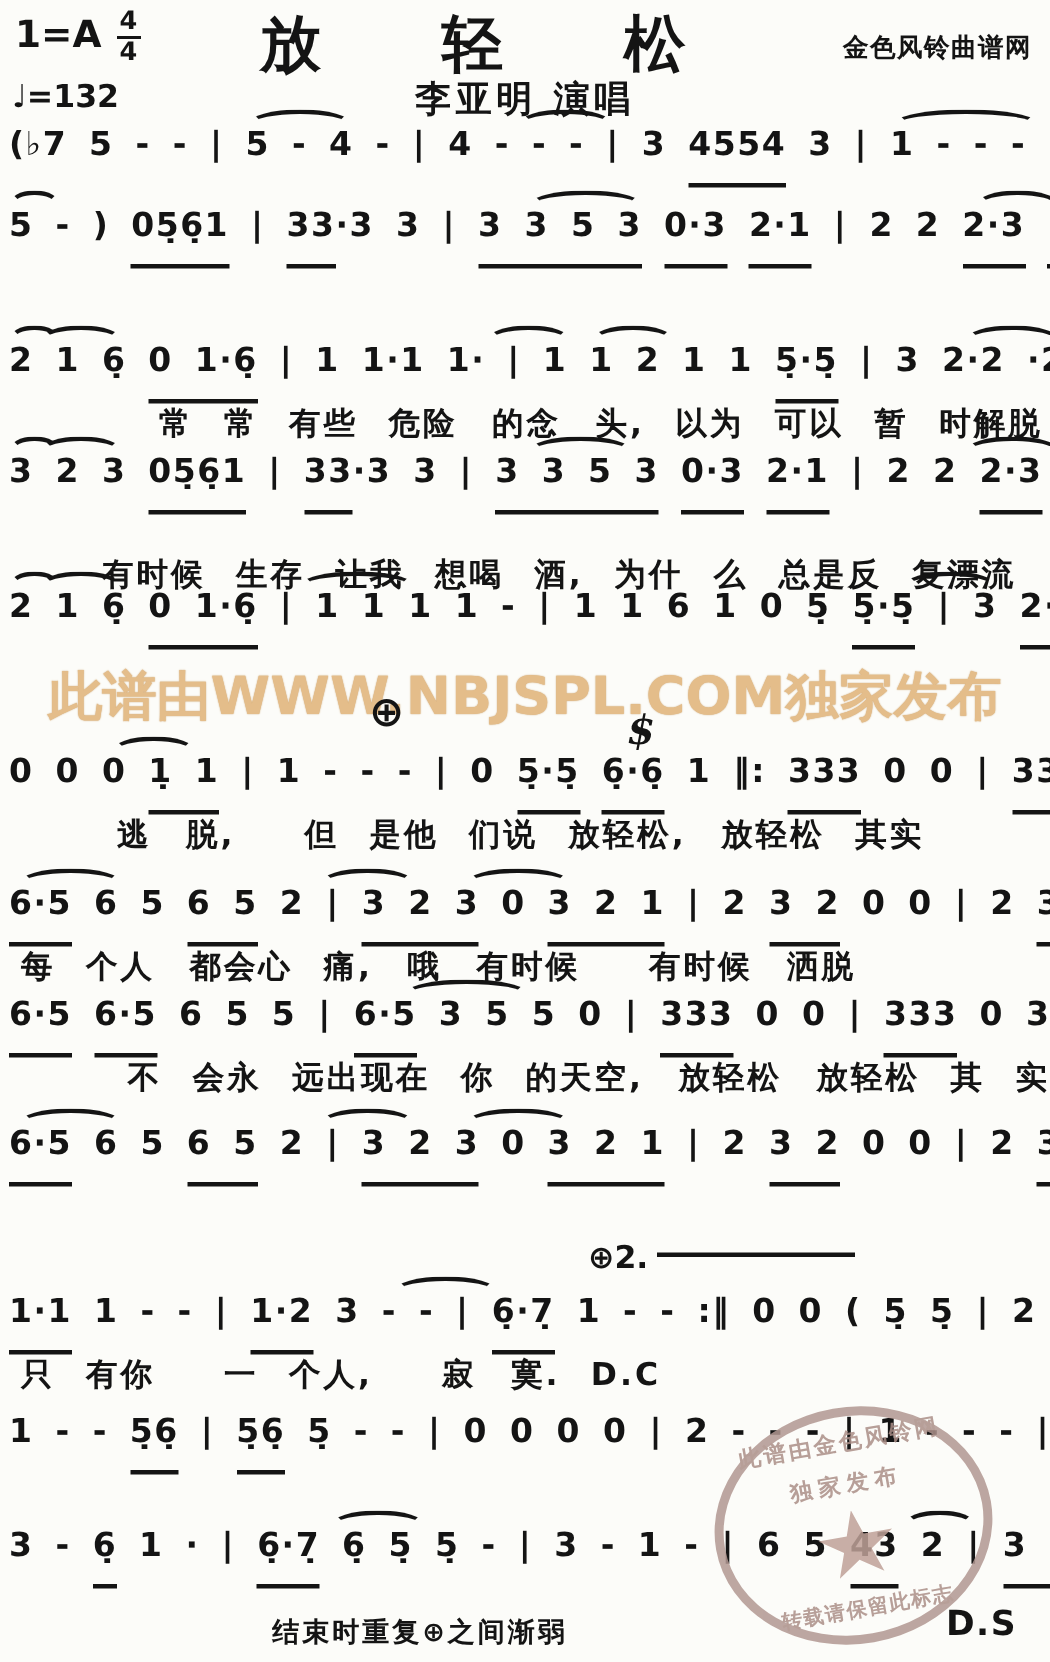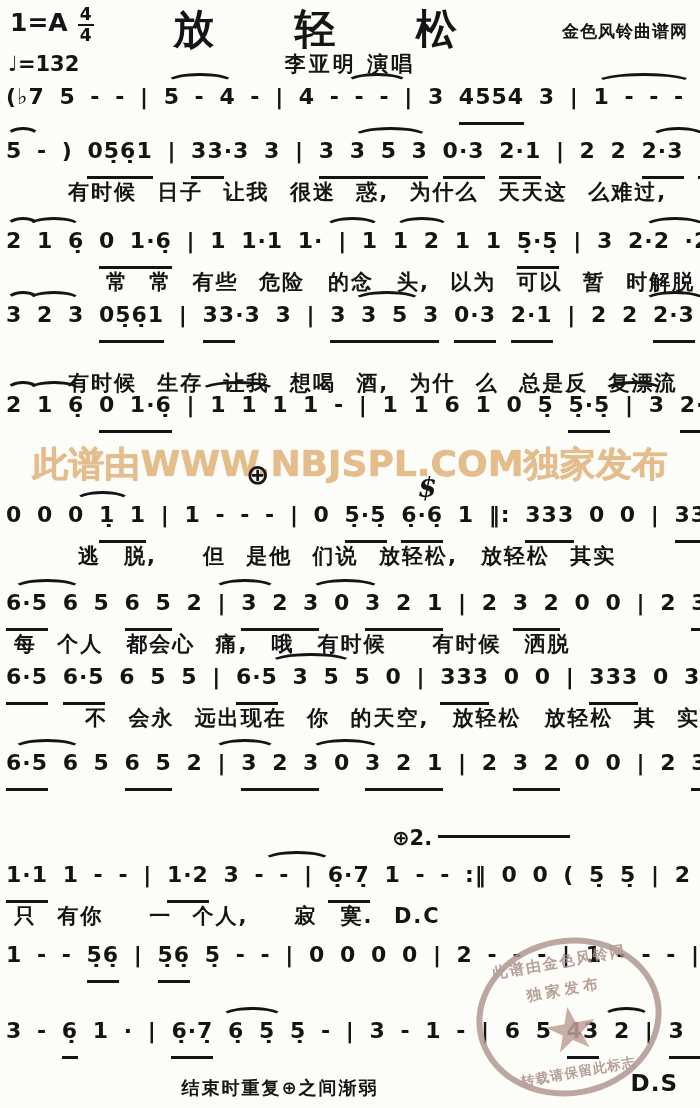--- a/index.html
+++ b/index.html
@@ -12,21 +12,21 @@
     overflow:hidden;
   }
   
   .key-sig{position:absolute;left:10px;top:8px;font-size:25px;font-weight:bold;display:flex;align-items:flex-start;gap:10px;}
   .time-sig{display:inline-flex;flex-direction:column;align-items:center;font-size:17px;line-height:1;font-weight:bold;margin-top:-2px;}
   .time-sig .top{border-bottom:2px solid #141414;padding:0 2px 1px;}
   .time-sig .bottom{padding-top:1px;}
   .page-title{position:absolute;left:0;right:60px;top:2px;text-align:center;font-size:41px;font-weight:bold;letter-spacing:10px;word-spacing:46px;white-space:nowrap;}
   .site-name{position:absolute;right:12px;top:20px;font-size:17px;font-weight:bold;letter-spacing:1px;}
   .tempo{position:absolute;left:8px;top:52px;font-size:21px;font-weight:bold;}
-  .artist{position:absolute;left:0;right:0;top:50px;text-align:center;font-size:21px;font-weight:bold;letter-spacing:3px;}
+  .artist{position:absolute;left:0;right:0;top:50px;text-align:center;font-size:24px;font-weight:bold;letter-spacing:3px;}
   
   .score{position:absolute;left:0;top:0;width:100%;height:100%;}
   .line{position:absolute;left:0;width:694px;padding-left:6px;}
   .notes{position:relative;font-size:22px;font-weight:bold;letter-spacing:1px;word-spacing:6px;white-space:nowrap;line-height:30px;}
   .notes .u{border-bottom:3px solid #141414;padding-bottom:13px;}
   .lyrics{font-size:21px;font-weight:bold;letter-spacing:2px;word-spacing:11px;white-space:nowrap;margin-top:13px;line-height:26px;}
   .arc{position:absolute;top:-9px;height:13px;border:3px solid transparent;border-top:3px solid #141414;border-radius:50%;}
   
   .line:nth-of-type(1){top:82px;}
   .line:nth-of-type(2){top:136px;}
@@ -83,21 +83,20 @@
   <div class="artist">李亚明  演唱</div>
 
   <div class="score" id="score">
     <div class="line">
       <div class="notes"><span>(♭7 5 - - | 5 - 4 - | 4 - - - | 3 </span><span class="u">4554</span><span> 3 | 1 - - - | 5 - - - |</span><span class="arc" style="left: 23%; width: 9%;"></span><span class="arc" style="left: 49%; width: 8%;"></span><span class="arc" style="left: 85%; width: 13%;"></span></div>
 
     </div>
 
     <div class="line">
       <div class="notes"><span>5 - ) </span><span class="u">05̣6̣1</span><span> | </span><span class="u">33</span><span>·3 3 | </span><span class="u">3 3 5 3</span><span> </span><span class="u">0·3</span><span> </span><span class="u">2·1</span><span> | 2 2 </span><span class="u">2·3</span><span> </span><span class="u">1 2</span><span class="arc" style="left: 0%; width: 4%;"></span><span class="arc" style="left: 50%; width: 10%;"></span><span class="arc" style="left: 93%; width: 7%;"></span></div>
-      <div class="lyrics">有时候 日子 让我 很迷 惑, 为什么 天天这 么难过,</div>
     </div>
 
     <div class="line">
       <div class="notes"><span>2 1 6̣ </span><span class="u">0 1·6̣</span><span> | 1 1·1 1· | 1 1 2 1 1 </span><span class="u">5̣·5̣</span><span> | 3 2·2 ·2 1 3 |</span><span class="arc" style="left: 0%; width: 4%;"></span><span class="arc" style="left: 3%; width: 7%;"></span><span class="arc" style="left: 46%; width: 7%;"></span><span class="arc" style="left: 56%; width: 7%;"></span><span class="arc" style="left: 92%; width: 8%;"></span></div>
       <div class="lyrics">常 常 有些 危险　的念　头, 以为 可以 暂 时解脱</div>
     </div>
 
     <div class="line">
       <div class="notes"><span>3 2 3 </span><span class="u">05̣6̣1</span><span> | </span><span class="u">33</span><span>·3 3 | </span><span class="u">3 3 5 3</span><span> </span><span class="u">0·3</span><span> </span><span class="u">2·1</span><span> | 2 2 </span><span class="u">2·3</span><span> </span><span class="arc" style="left: 0%; width: 4%;"></span><span class="arc" style="left: 3%; width: 7%;"></span><span class="arc" style="left: 50%; width: 9%;"></span><span class="arc" style="left: 92%; width: 8%;"></span></div>
       <div class="lyrics">有时候 生存 让我 想喝 酒, 为什 么 总是反 复漂流</div>

